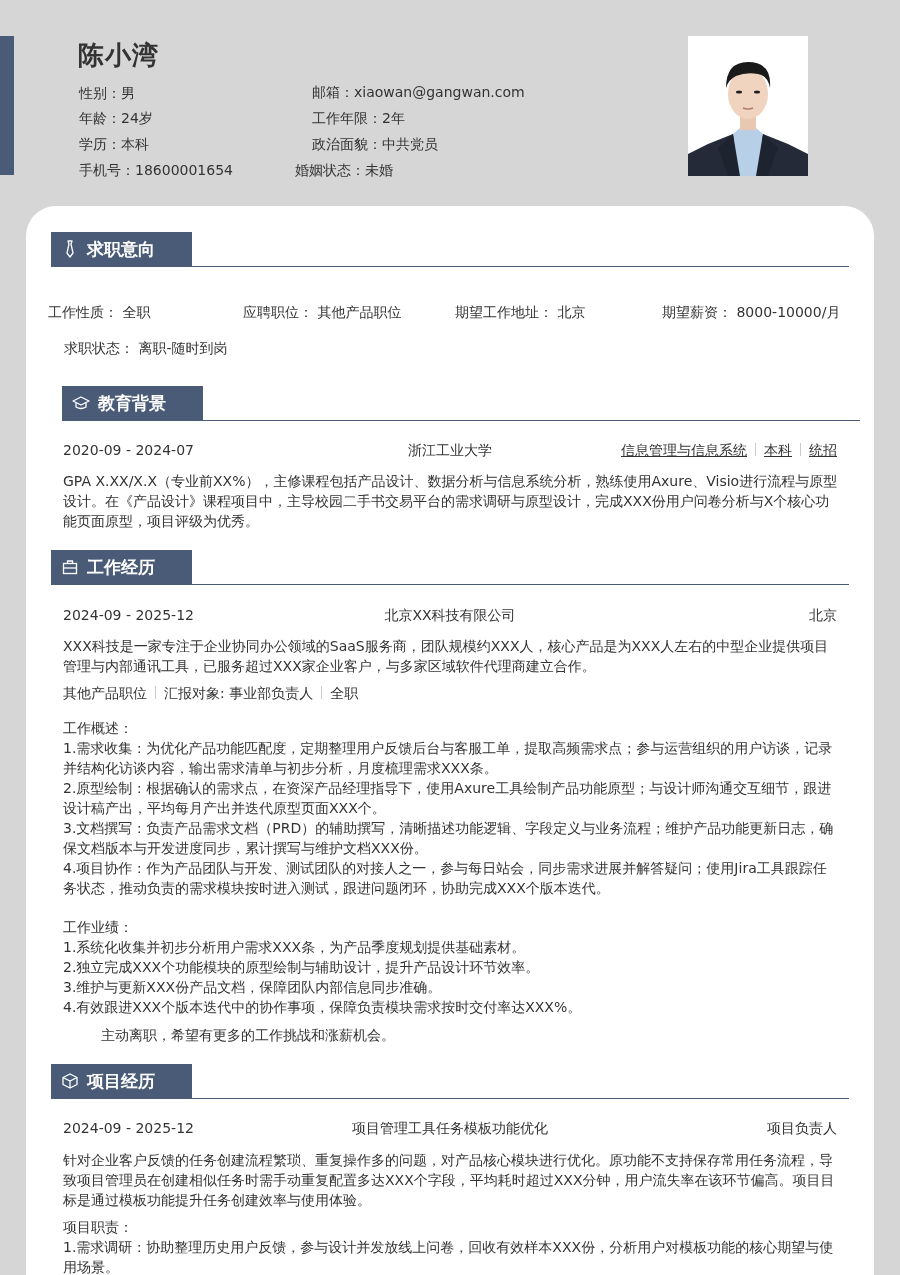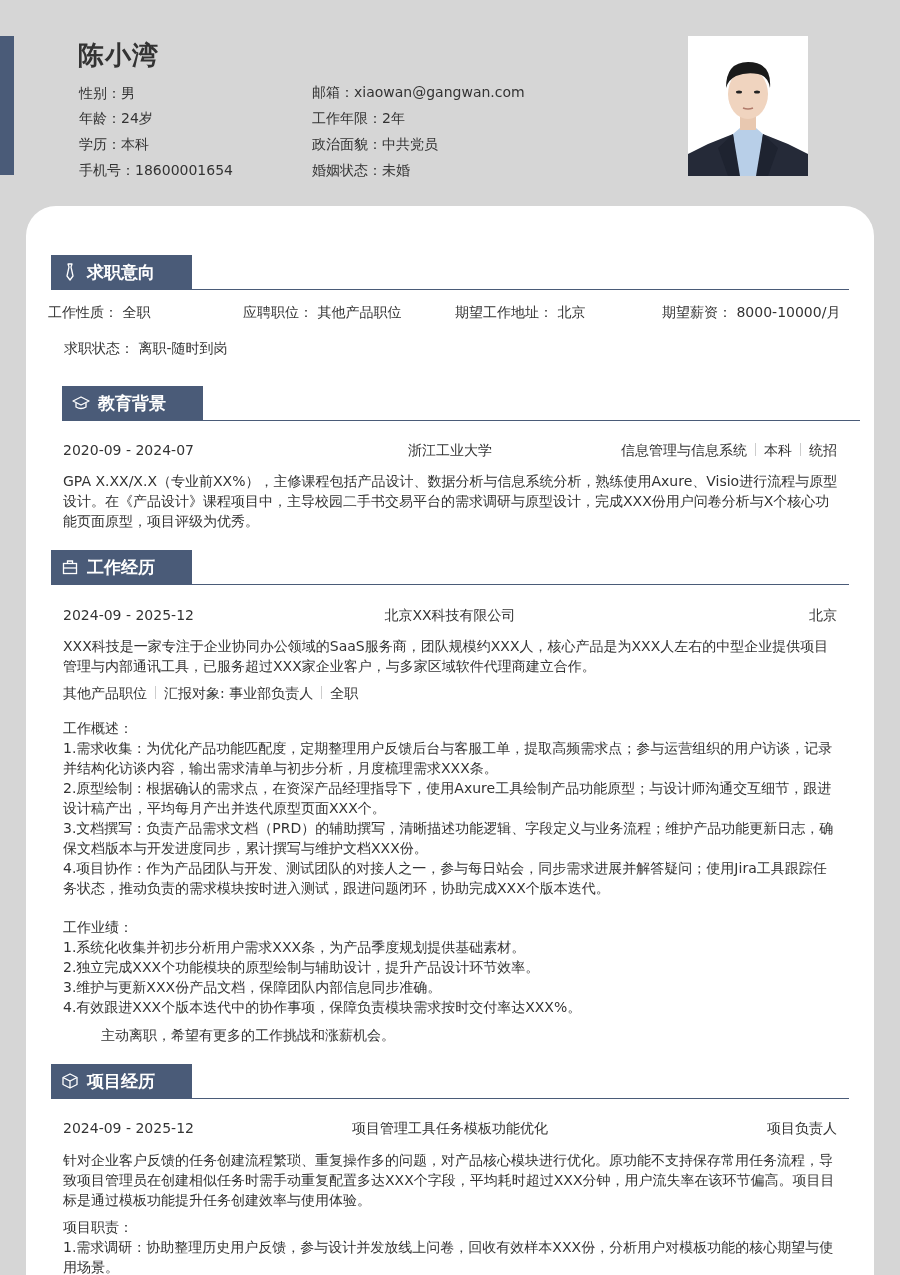--- a/index.html
+++ b/index.html
@@ -56,21 +56,21 @@
 <div class="name">陈小湾</div>
 
 <div class="info" style="left:79px; top:83px;"><span>性别：</span><span>男</span></div>
 <div class="info" style="left:79px; top:108px;"><span>年龄：</span><span>24岁</span></div>
 <div class="info" style="left:79px; top:134px;"><span>学历：</span><span>本科</span></div>
 <div class="info" style="left:79px; top:160px;"><span>手机号：</span><span>18600001654</span></div>
 
 <div class="info" style="left:312px; top:82px;"><span>邮箱：</span><span>xiaowan@gangwan.com</span></div>
 <div class="info" style="left:312px; top:108px;"><span>工作年限：</span><span>2年</span></div>
 <div class="info" style="left:312px; top:134px;"><span>政治面貌：</span><span>中共党员</span></div>
-<div class="info" style="left:312px; top:160px;text-align:right;"><span>婚姻状态：</span><span>未婚</span></div>
+<div class="info" style="left:295px; top:160px;text-align:right;"><span>婚姻状态：</span><span>未婚</span></div>
 
 <div class="photo">
   <svg width="120" height="140" viewBox="0 0 120 140">
     <rect width="120" height="140" fill="#ffffff"></rect>
 
     <path d="M0 118 L20 108 L45 98 L60 120 L75 98 L100 108 L120 118 L120 140 L0 140 Z" fill="#252a38"></path>
 
     <path d="M45 98 L52 92 L68 92 L75 98 L70 140 L50 140 Z" fill="#b8cfe8"></path>
 
     <path d="M45 98 L52 140 L40 140 L30 112 Z" fill="#1e2330"></path>
@@ -84,21 +84,21 @@
 
     <ellipse cx="51" cy="56" rx="3" ry="1.5" fill="#222"></ellipse>
     <ellipse cx="69" cy="56" rx="3" ry="1.5" fill="#222"></ellipse>
 
     <path d="M55 72 Q60 74 65 72" stroke="#b07a6a" stroke-width="1.5" fill="none"></path>
   </svg>
 </div>
 
 <div class="card"></div>
 
-<div class="section-head" style="top:255px;">
+<div class="section-head" style="top:232px;">
   <div class="tab">
     <span class="ico">
       <svg width="14" height="18" viewBox="0 0 14 18">
           <path d="M5 1 L9 1 L8 4 L10 13 L7 17 L4 13 L6 4 Z" fill="none" stroke="#fff" stroke-width="1.3" stroke-linejoin="round"></path>
         </svg>
     </span>
     <span>求职意向</span>
   </div>
 </div>
 
@@ -115,21 +115,21 @@
           <path d="M1 6 L9 2 L17 6 L9 10 Z" fill="none" stroke="#fff" stroke-width="1.3" stroke-linejoin="round"></path>
           <path d="M4 8 L4 12 Q9 15 14 12 L14 8" fill="none" stroke="#fff" stroke-width="1.3"></path>
         </svg>
     </span>
     <span>教育背景</span>
   </div>
 </div>
 
 <div class="txt" style="left:63px; top:440px;">2020-09 - 2024-07</div>
 <div class="txt center" style="left:350px; width:200px; top:440px;">浙江工业大学</div>
-<div class="txt right" style="left:537px; width:300px; top:440px;"><span>信息管理与信息系统</span><span class="sep"></span><span>本科</span><span class="sep"></span><span>统招</span></div>
+<div class="txt right" style="left:537px; width:300px; top:440px;text-decoration:underline;"><span>信息管理与信息系统</span><span class="sep"></span><span>本科</span><span class="sep"></span><span>统招</span></div>
 <div class="para" style="top:471px;">GPA X.XX/X.X（专业前XX%），主修课程包括产品设计、数据分析与信息系统分析，熟练使用Axure、Visio进行流程与原型设计。在《产品设计》课程项目中，主导校园二手书交易平台的需求调研与原型设计，完成XXX份用户问卷分析与X个核心功能页面原型，项目评级为优秀。</div>
 
 <div class="section-head" style="top:550px;">
   <div class="tab">
     <span class="ico">
       <svg width="16" height="16" viewBox="0 0 16 16">
           <rect x="1.5" y="4.5" width="13" height="10" fill="none" stroke="#fff" stroke-width="1.3"></rect>
           <path d="M5.5 4.5 L5.5 2 L10.5 2 L10.5 4.5" fill="none" stroke="#fff" stroke-width="1.3"></path>
           <line x1="1.5" y1="9" x2="14.5" y2="9" stroke="#fff" stroke-width="1.3"></line>
         </svg>

